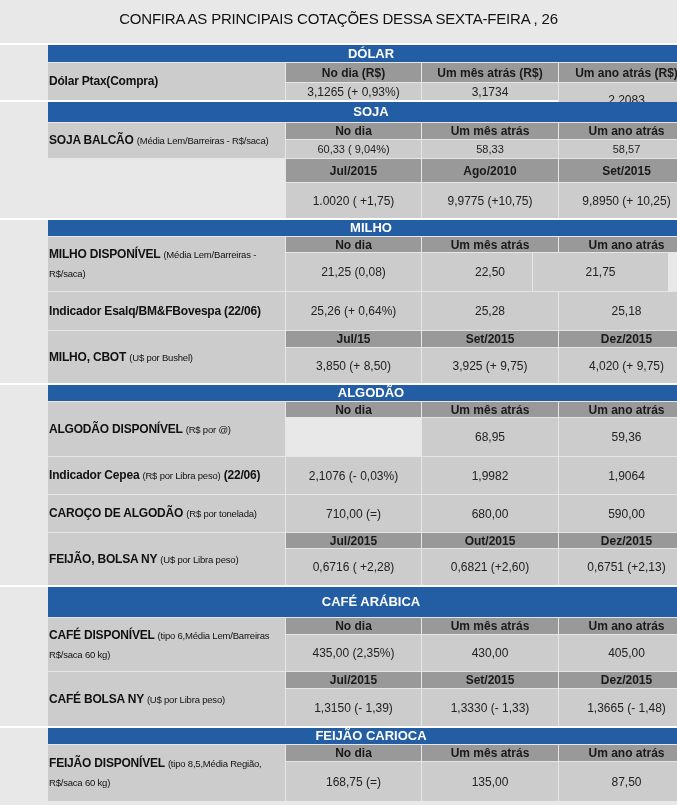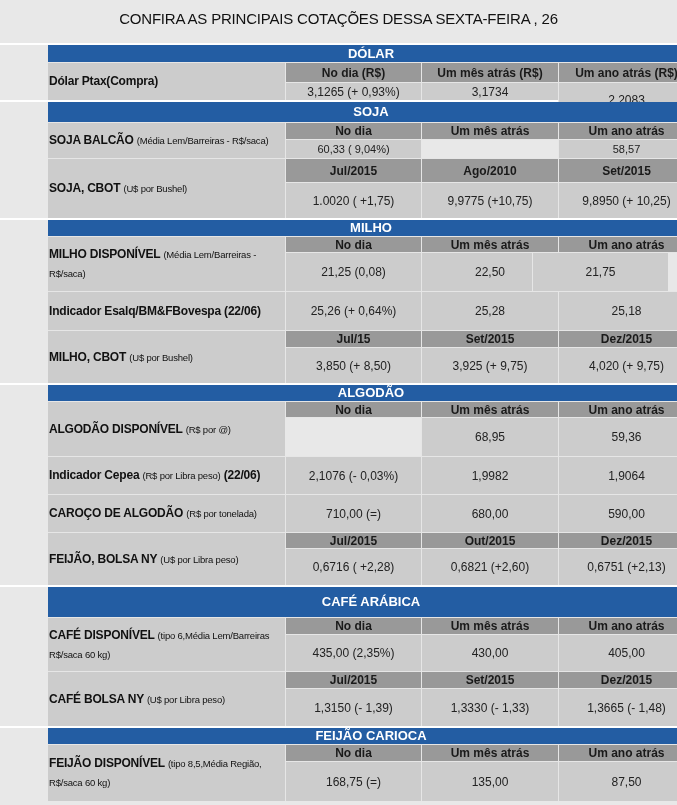--- a/index.html
+++ b/index.html
@@ -71,26 +71,24 @@
 <div class="section" style="top:102px;height:116px">
   <div class="hdr" style="height:20px;line-height:20px">SOJA</div>
   <div class="grid" style="height:95px">
     <div class="cell lbl" style="left:0;top:0;width:237px;height:35px">
       <span><span>SOJA BALCÃO</span> <small>(Média Lem/Barreiras - R$/saca)</small></span>
     </div>
     <div class="cell colh" style="left:237px;top:0;width:136px;height:17px">No dia</div>
     <div class="cell colh" style="left:373px;top:0;width:137px;height:17px">Um mês atrás</div>
     <div class="cell colh" style="left:510px;top:0;width:136px;height:17px">Um ano atrás</div>
     <div class="cell val" style="left:237px;top:17px;width:136px;height:18px;font-size:11px">60,33 ( 9,04%)</div>
+    <div class="cell val" style="left:373px;top:17px;width:137px;height:18px;font-size:11px">58,33</div>
     <div class="cell val" style="left:510px;top:17px;width:136px;height:18px;font-size:11px">58,57</div>
     <div class="rowline" style="top:35px"></div>
 
-    <div class="cell lbl" style="left:0;top:36px;width:237px;height:59px">
-      <span><span>SOJA, CBOT</span> <small>(U$ por Bushel)</small></span>
-    </div>
     <div class="cell colh" style="left:237px;top:36px;width:136px;height:24px">Jul/2015</div>
     <div class="cell colh" style="left:373px;top:36px;width:137px;height:24px">Ago/2010</div>
     <div class="cell colh" style="left:510px;top:36px;width:136px;height:24px">Set/2015</div>
     <div class="cell val" style="left:237px;top:60px;width:136px;height:35px">1.0020 ( +1,75)</div>
     <div class="cell val" style="left:373px;top:60px;width:137px;height:35px">9,9775 (+10,75)</div>
     <div class="cell val" style="left:510px;top:60px;width:136px;height:35px">9,8950 (+ 10,25)</div>
   </div>
 </div>
 
 <div class="section" style="top:220px;height:163px">

